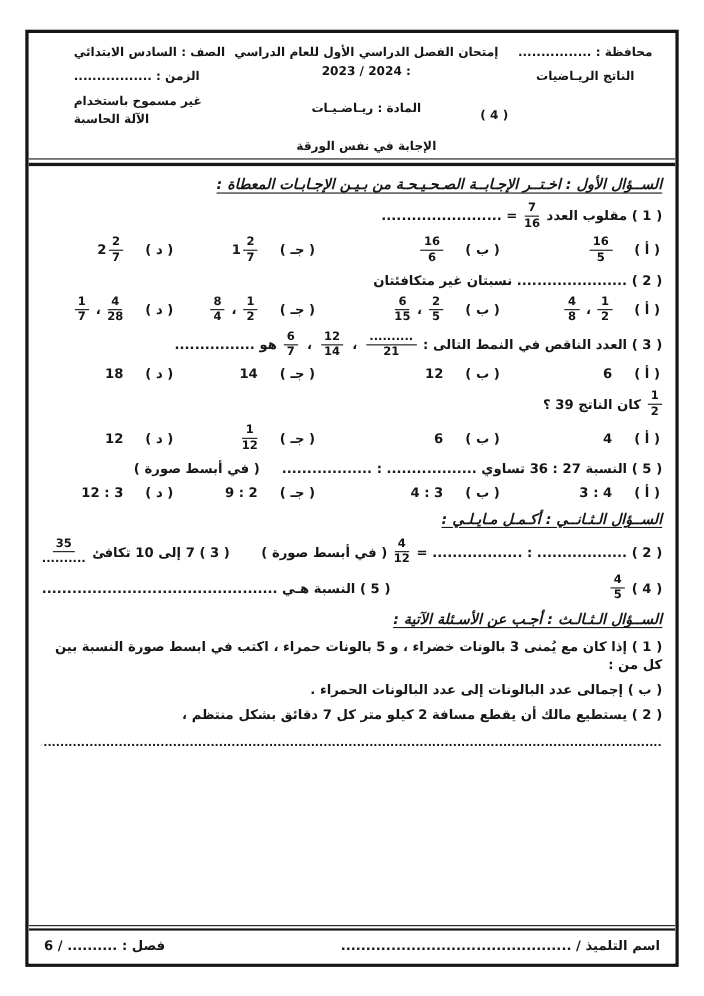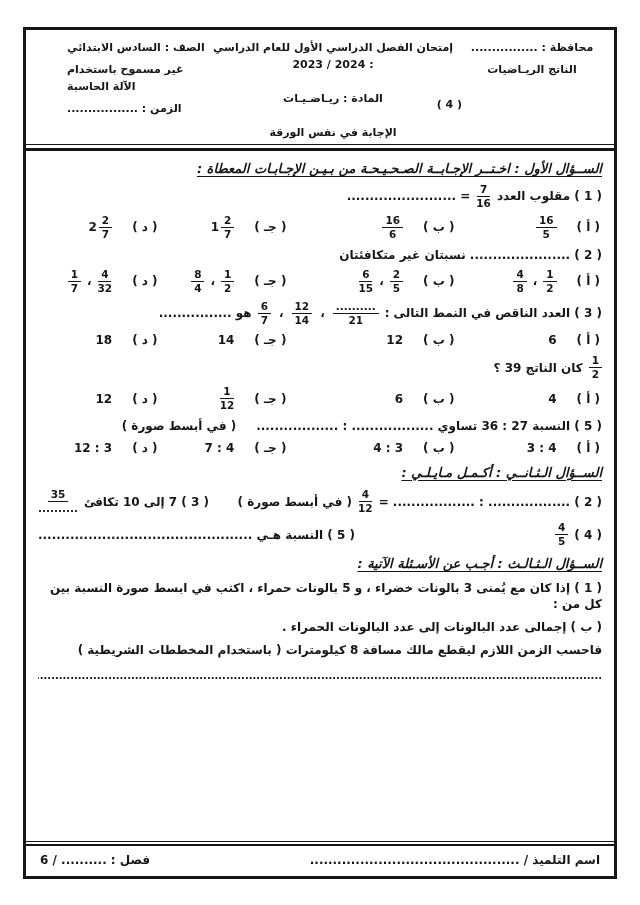--- a/index.html
+++ b/index.html
@@ -56,22 +56,22 @@
       <span>محافظة : ................</span>
       <span>الناتج الريـاضيات</span>
     </div>
     <div class="hcol hcol-center">
       <span>إمتحان الفصل الدراسي الأول للعام الدراسي : 2024 / 2023</span>
       <span>المادة : ريـاضـيـات</span>
       <span>الإجابة في نفس الورقة</span>
     </div>
     <div class="hcol hcol-left">
       <span>الصف : السادس الابتدائي</span>
+      <span>الزمن : .................</span>
       <span>غير مسموح باستخدام الآلة الحاسبة</span>
-      <span>الزمن : .................</span>
     </div>
   </div>
   <span class="paper-no">( 4 )</span>
   <div class="sep"></div>
 
   <div class="content">
 
     <div class="sec-title">الســؤال الأول : اخـتــر الإجـابــة الصـحـيـحـة من بـيـن الإجـابـات المعطاة :</div>
 
     <div class="qline">
@@ -163,21 +163,21 @@
               <span class="fn">8</span>
               <span class="fd">4</span>
             </span>
         </span>
       </span>
       <span class="opt">
         <span>( د )</span>
         <span class="opt" style="gap:4px;width:auto">
           <span class="frac">
               <span class="fn">4</span>
-              <span class="fd">32</span>
+              <span class="fd">28</span>
             </span>
           <span class="comma">،</span>
           <span class="frac">
               <span class="fn">1</span>
               <span class="fd">7</span>
             </span>
         </span>
       </span>
     </div>
 
@@ -255,21 +255,21 @@
       <span class="opt">
           <span>( أ )</span>
           <span>4 : 3</span>
         </span>
       <span class="opt">
           <span>( ب )</span>
           <span>3 : 4</span>
         </span>
       <span class="opt">
           <span>( جـ )</span>
-          <span>4 : 7</span>
+          <span>2 : 9</span>
         </span>
       <span class="opt">
           <span>( د )</span>
           <span>3 : 12</span>
         </span>
     </div>
 
     <div class="sec-title">الســؤال الـثـانــي : أكـمـل مـايـلـي :</div>
     <div class="row2">
       <span class="item">
@@ -295,21 +295,21 @@
             <span class="fn">4</span>
             <span class="fd">5</span>
           </span>
       </span>
       <span class="item">( 5 ) النسبة هـي ...............................................</span>
     </div>
 
     <div class="sec-title">الســؤال الـثـالـث : أجـب عن الأسـئلة الآتية :</div>
     <div class="para">( 1 )  إذا كان مع  يُمنى 3 بالونات خضراء ، و 5 بالونات حمراء ،  اكتب في ابسط صورة النسبة بين كل من :</div>
     <div class="para">( ب ) إجمالى عدد البالونات إلى عدد البالونات الحمراء .</div>
-    <div class="para">فاحسب الزمن اللازم  ليقطع مالك  مسافة  8  كيلومترات    ( باستخدام المخططات الشريطية )</div>
+    <div class="para">( 2 )  يستطيع مالك أن يقطع مسافة  2  كيلو متر كل  7  دقائق  بشكل منتظم ،</div>
     <div class="dotline">.............................................................................................................................................................................</div>
   </div>
 
   <div class="footer">
     <div class="fsep"></div>
     <div class="frow">
       <span>اسم التلميذ / ..............................................</span>
       <span>فصل : .......... / 6</span>
     </div>
   </div>

